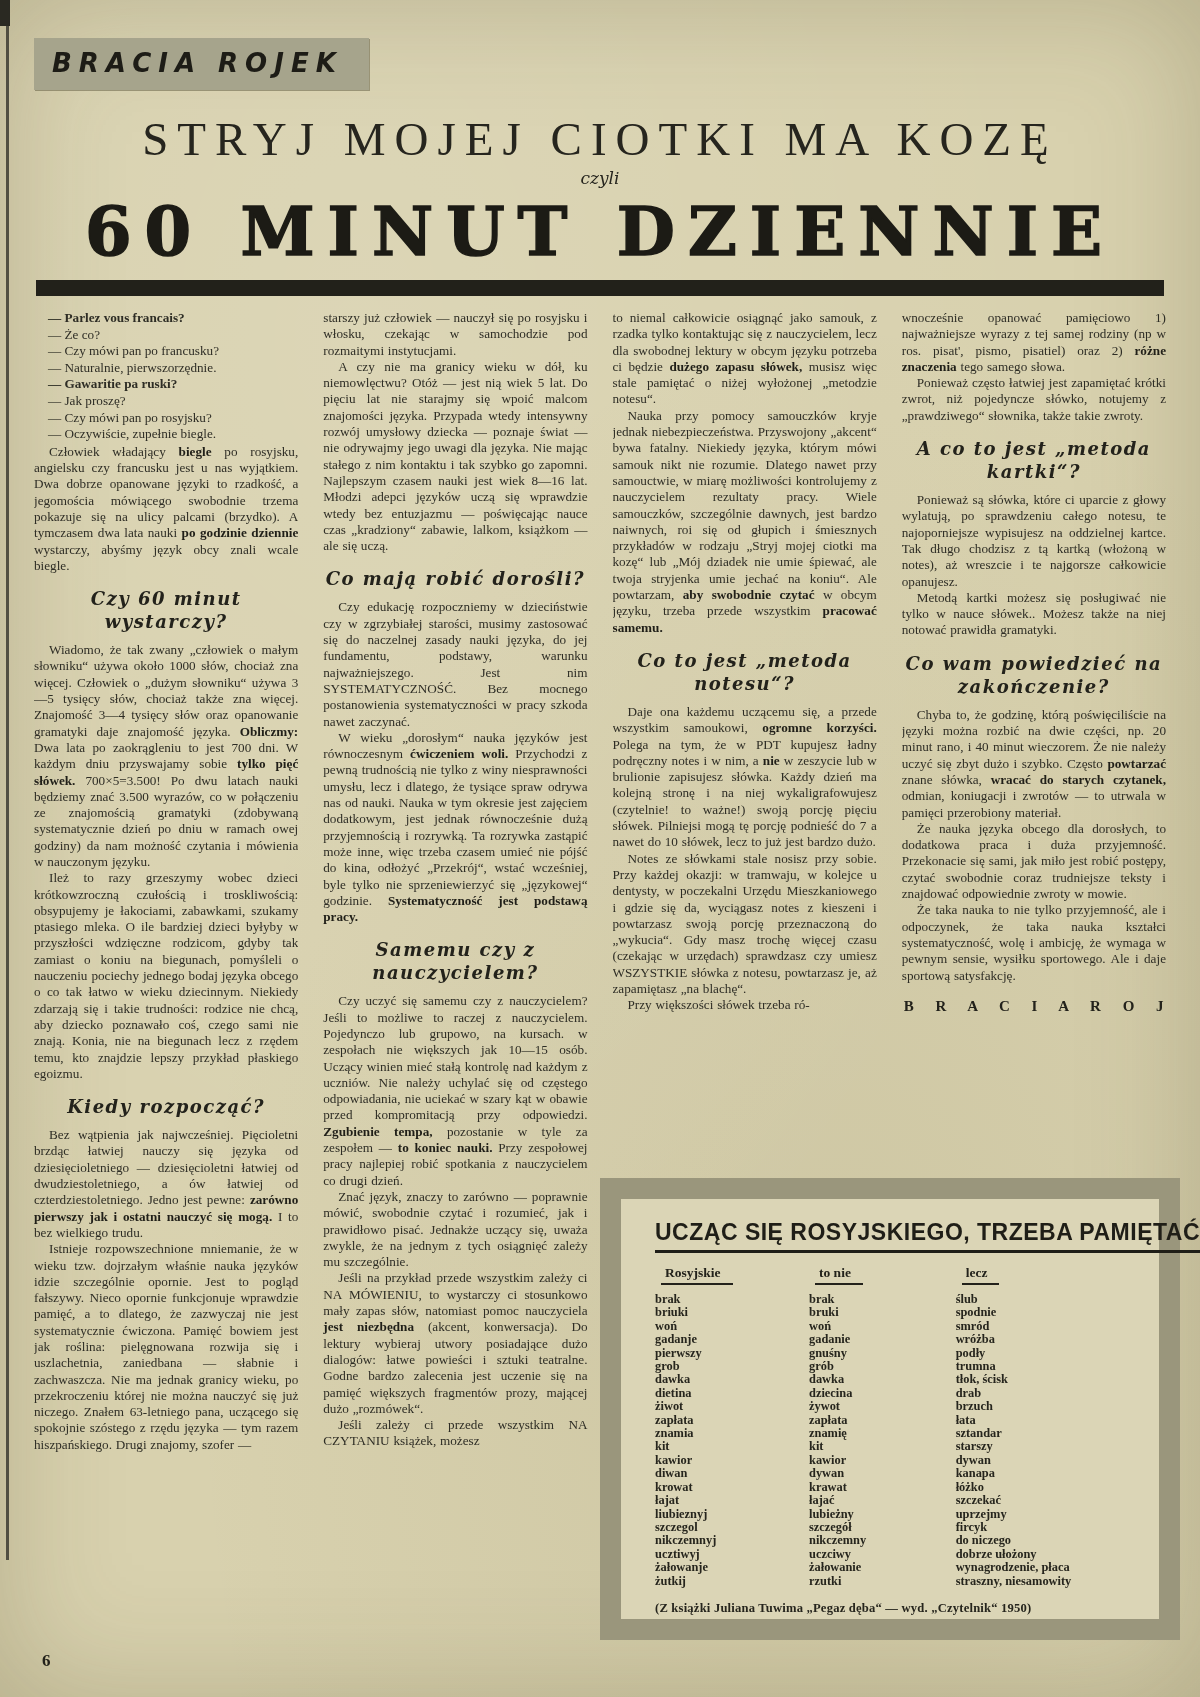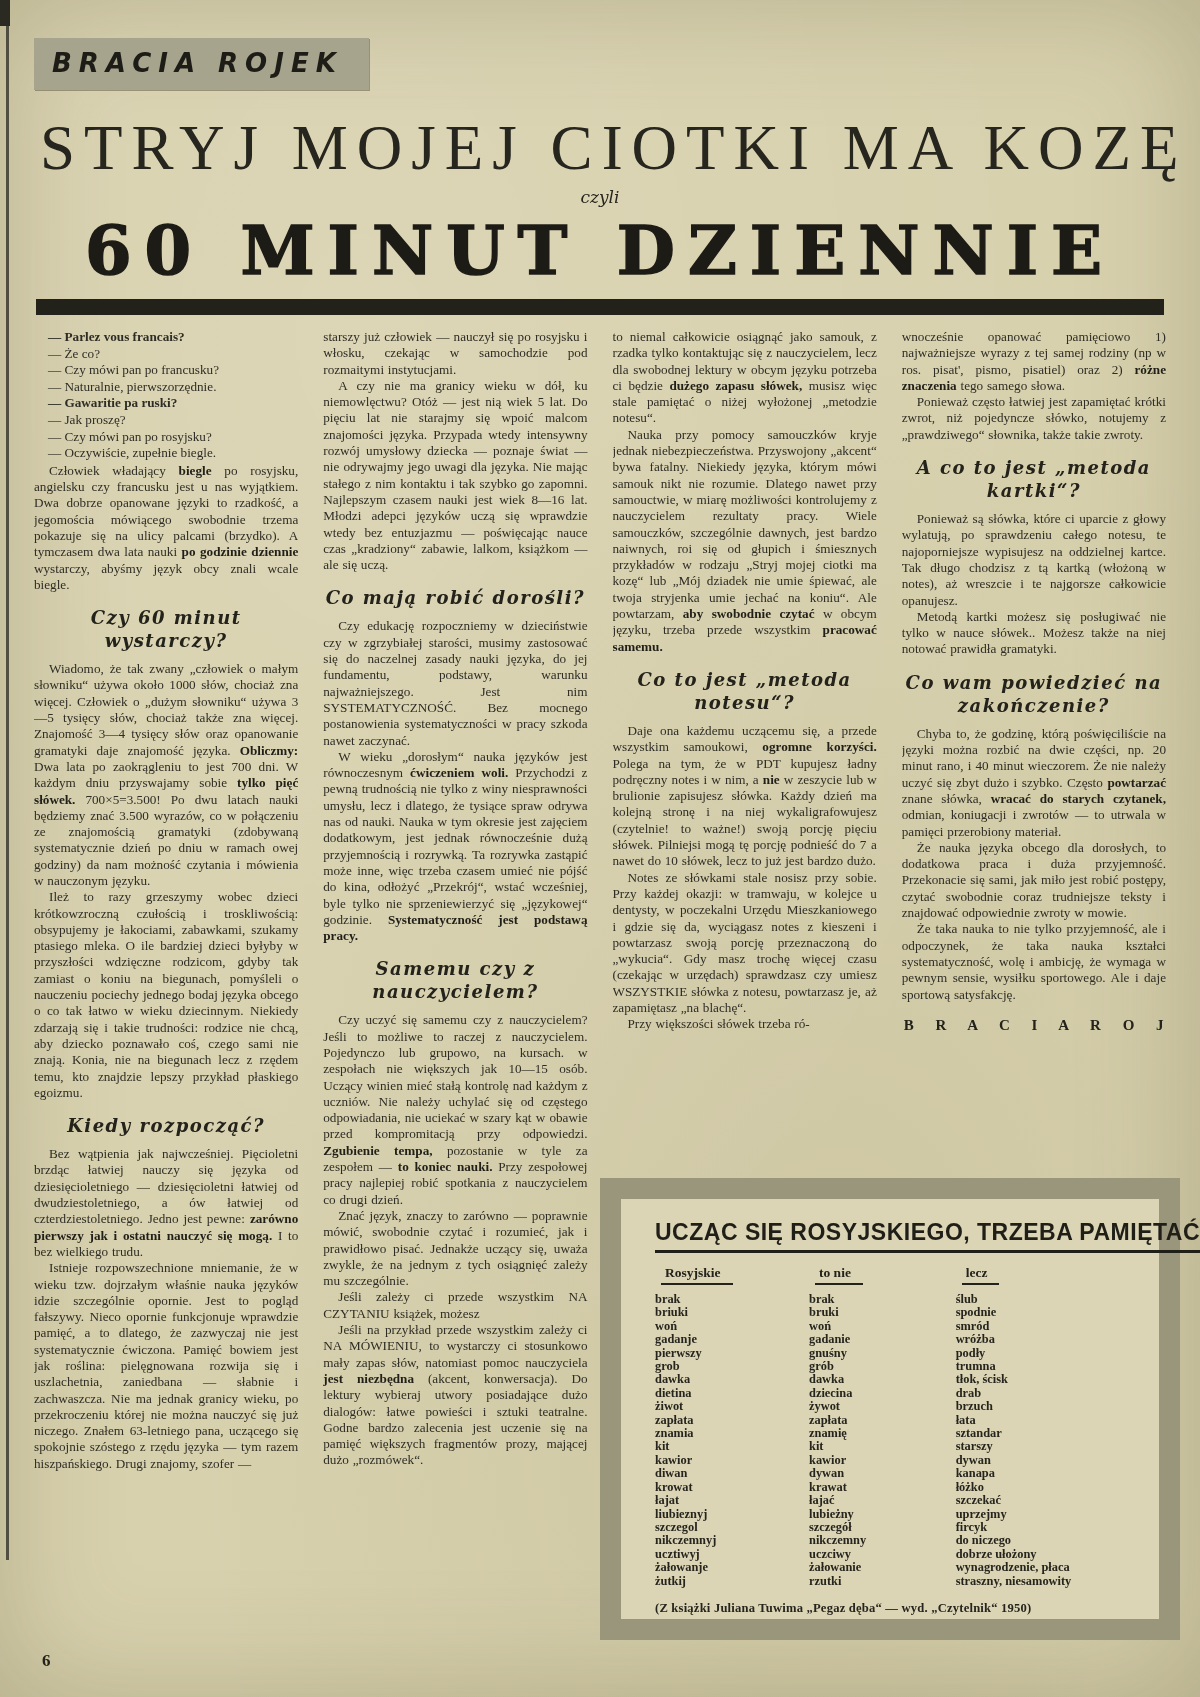--- a/index.html
+++ b/index.html
@@ -28,21 +28,21 @@
     font-family:"DejaVu Sans", sans-serif;
     font-weight:bold;font-style:italic;
     font-size:26px;letter-spacing:7px;
     padding:10px 26px 12px 18px;
     box-shadow:1px 1px 0 rgba(60,55,30,.4);
   }
   .headline{
     margin:22px 40px 0;
     text-align:center;
     font-family:"Liberation Serif", serif;
-    font-weight:400;font-size:63px;letter-spacing:9px;
+    font-weight:400;font-size:47px;letter-spacing:9px;
     color:#26251e;white-space:nowrap;
   }
   .connector{
     text-align:center;font-style:italic;
     font-family:"DejaVu Serif", serif;
     font-size:17px;margin-top:2px;color:#26251e;
   }
   .big-title{
     margin:4px 30px 0;
     text-align:center;
@@ -167,22 +167,22 @@
       </div>
     <div class="col">
         <p class="para cont">starszy już człowiek — nauczył się po rosyjsku i włosku, czekając w samochodzie pod rozmaitymi instytucjami.</p>
         <p class="para">A czy nie ma granicy wieku w dół, ku niemowlęctwu? Otóż — jest nią wiek 5 lat. Do pięciu lat nie starajmy się wpoić malcom znajomości języka. Przypada wtedy intensywny rozwój umysłowy dziecka — poznaje świat — nie odrywajmy jego uwagi dla języka. Nie mając stałego z nim kontaktu i tak szybko go zapomni. Najlepszym czasem nauki jest wiek 8—16 lat. Młodzi adepci języków uczą się wprawdzie wtedy bez entuzjazmu — poświęcając nauce czas „kradziony“ zabawie, lalkom, książkom — ale się uczą.</p>
         <h3 class="sec-heading">Co mają robić dorośli?</h3>
         <p class="para">Czy edukację rozpoczniemy w dzieciństwie czy w zgrzybiałej starości, musimy zastosować się do naczelnej zasady nauki języka, do jej fundamentu, podstawy, warunku najważniejszego. Jest nim SYSTEMATYCZNOŚĆ. Bez mocnego postanowienia systematyczności w pracy szkoda nawet zaczynać.</p>
         <p class="para">W wieku „dorosłym“ nauka języków jest równoczesnym <b>ćwiczeniem woli.</b> Przychodzi z pewną trudnością nie tylko z winy niesprawności umysłu, lecz i dlatego, że tysiące spraw odrywa nas od nauki. Nauka w tym okresie jest zajęciem dodatkowym, jest jednak równocześnie dużą przyjemnością i rozrywką. Ta rozrywka zastąpić może inne, więc trzeba czasem umieć nie pójść do kina, odłożyć „Przekrój“, wstać wcześniej, byle tylko nie sprzeniewierzyć się „językowej“ godzinie. <b>Systematyczność jest podstawą pracy.</b></p>
         <h3 class="sec-heading">Samemu czy z nauczycielem?</h3>
         <p class="para">Czy uczyć się samemu czy z nauczycielem? Jeśli to możliwe to raczej z nauczycielem. Pojedynczo lub grupowo, na kursach. w zespołach nie większych jak 10—15 osób. Uczący winien mieć stałą kontrolę nad każdym z uczniów. Nie należy uchylać się od częstego odpowiadania, nie uciekać w szary kąt w obawie przed kompromitacją przy odpowiedzi. <b>Zgubienie tempa,</b> pozostanie w tyle za zespołem — <b>to koniec nauki.</b> Przy zespołowej pracy najlepiej robić spotkania z nauczycielem co drugi dzień.</p>
         <p class="para">Znać język, znaczy to zarówno — poprawnie mówić, swobodnie czytać i rozumieć, jak i prawidłowo pisać. Jednakże uczący się, uważa zwykle, że na jednym z tych osiągnięć zależy mu szczególnie.</p>
+        <p class="para">Jeśli na przykład przede wszystkim zależy ci NA MÓWIENIU, to wystarczy ci stosunkowo mały zapas słów, natomiast pomoc nauczyciela <b>jest niezbędna</b> (akcent, konwersacja). Do lektury wybieraj utwory posiadające dużo dialogów: łatwe powieści i sztuki teatralne. Godne bardzo zalecenia jest uczenie się na pamięć większych fragmentów prozy, mającej dużo „rozmówek“.</p>
         <p class="para">Jeśli zależy ci przede wszystkim NA CZYTANIU książek, możesz</p>
-        <p class="para">Jeśli na przykład przede wszystkim zależy ci NA MÓWIENIU, to wystarczy ci stosunkowo mały zapas słów, natomiast pomoc nauczyciela <b>jest niezbędna</b> (akcent, konwersacja). Do lektury wybieraj utwory posiadające dużo dialogów: łatwe powieści i sztuki teatralne. Godne bardzo zalecenia jest uczenie się na pamięć większych fragmentów prozy, mającej dużo „rozmówek“.</p>
       </div>
     <div class="col">
         <p class="para cont">to niemal całkowicie osiągnąć jako samouk, z rzadka tylko kontaktując się z nauczycielem, lecz dla swobodnej lektury w obcym języku potrzeba ci będzie <b>dużego zapasu słówek,</b> musisz więc stale pamiętać o niżej wyłożonej „metodzie notesu“.</p>
         <p class="para">Nauka przy pomocy samouczków kryje jednak niebezpieczeństwa. Przyswojony „akcent“ bywa fatalny. Niekiedy języka, którym mówi samouk nikt nie rozumie. Dlatego nawet przy samouctwie, w miarę możliwości kontrolujemy z nauczycielem rezultaty pracy. Wiele samouczków, szczególnie dawnych, jest bardzo naiwnych, roi się od głupich i śmiesznych przykładów w rodzaju „Stryj mojej ciotki ma kozę“ lub „Mój dziadek nie umie śpiewać, ale twoja stryjenka umie jechać na koniu“. Ale powtarzam, <b>aby swobodnie czytać</b> w obcym języku, trzeba przede wszystkim <b>pracować samemu.</b></p>
         <h3 class="sec-heading">Co to jest „metoda notesu“?</h3>
         <p class="para">Daje ona każdemu uczącemu się, a przede wszystkim samoukowi, <b>ogromne korzyści.</b> Polega na tym, że w PDT kupujesz ładny podręczny notes i w nim, a <b>nie</b> w zeszycie lub w brulionie zapisujesz słówka. Każdy dzień ma kolejną stronę i na niej wykaligrafowujesz (czytelnie! to ważne!) swoją porcję pięciu słówek. Pilniejsi mogą tę porcję podnieść do 7 a nawet do 10 słówek, lecz to już jest bardzo dużo.</p>
         <p class="para">Notes ze słówkami stale nosisz przy sobie. Przy każdej okazji: w tramwaju, w kolejce u dentysty, w poczekalni Urzędu Mieszkaniowego i gdzie się da, wyciągasz notes z kieszeni i powtarzasz swoją porcję przeznaczoną do „wykucia“. Gdy masz trochę więcej czasu (czekając w urzędach) sprawdzasz czy umiesz WSZYSTKIE słówka z notesu, powtarzasz je, aż zapamiętasz „na blachę“.</p>
         <p class="para">Przy większości słówek trzeba ró-</p>
       </div>
     <div class="col">

